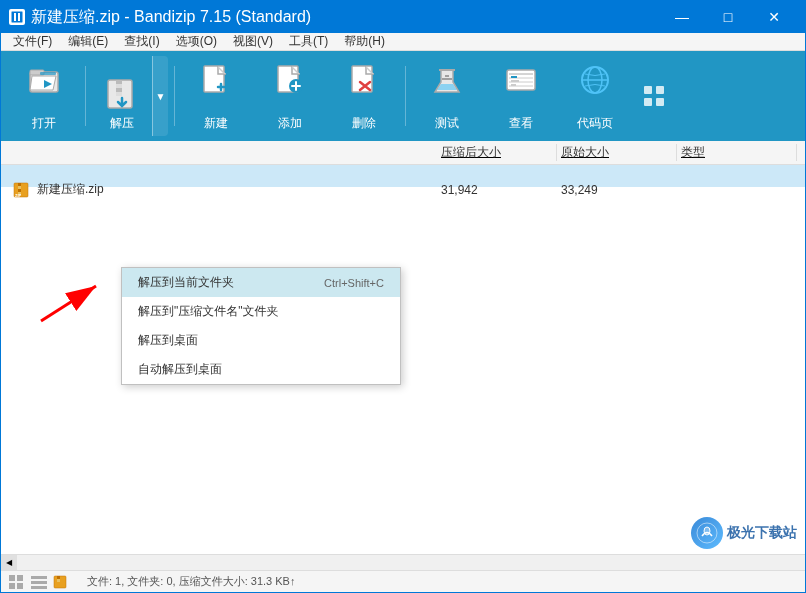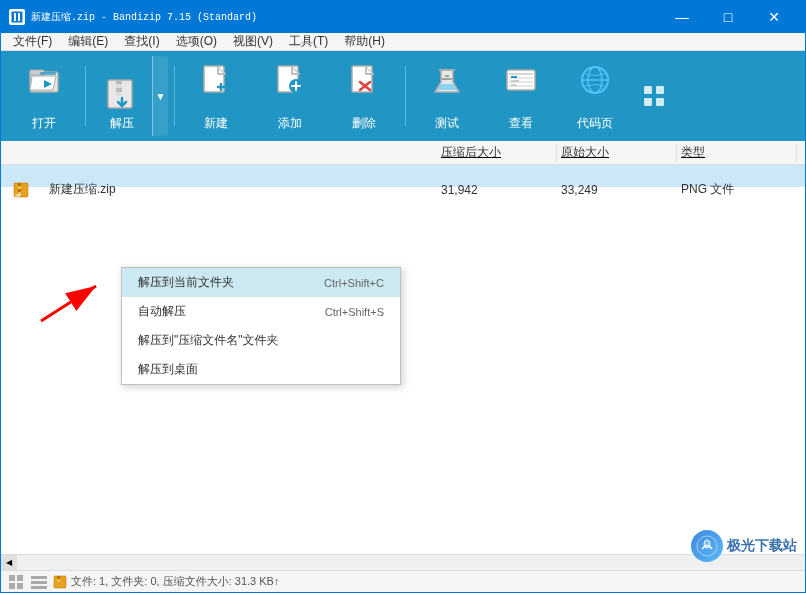--- a/index.html
+++ b/index.html
@@ -42,22 +42,21 @@
       display: flex;
       align-items: center;
       justify-content: center;
       font-size: 10px;
       color: #0078d7;
       font-weight: bold;
     }
 
     .title-bar-title {
       flex: 1;
-      font-size: 10px;
-      font-family: Liberation Mono, monospace;
+      font-size: 16px;
     }
 
     .title-bar-controls {
       display: flex;
       gap: 0;
     }
 
     .title-btn {
       width: 46px;
       height: 32px;
@@ -257,21 +256,21 @@
     }
 
     .file-row.selected { background: #cce8f8; }
 
     .file-cell {
       font-size: 12px;
       color: #333;
       padding: 0 4px;
       display: flex;
       align-items: center;
-      gap: 20px;
+      gap: 8px;
       margin-top: 16px;
     }
 
     .file-icon {
       width: 16px;
       height: 16px;
       display: inline-flex;
       align-items: center;
       justify-content: center;
     }
@@ -315,21 +314,21 @@
     .red-arrow {
       position: absolute;
       top: 130px;
       left: 30px;
       z-index: 200;
     }
 
     
     .watermark {
       position: absolute;
-      bottom: 8px;
+      bottom: 21px;
       right: 8px;
       display: flex;
       align-items: center;
       gap: 4px;
       opacity: 0.85;
     }
   </style>
 </head>
 <body>
 
@@ -514,44 +513,43 @@
                 <rect x="5" y="4" width="3" height="3" fill="#e8c060"></rect>
                 <rect x="5" y="7" width="3" height="3" fill="#c07000"></rect>
                 <rect x="5" y="10" width="3" height="3" fill="#e8c060"></rect>
                 <text x="2" y="15" font-size="4" fill="white" font-weight="bold">ZIP</text>
               </svg>
             </span>
             <span>新建压缩.zip</span>
           </div>
           <div class="file-cell">31,942</div>
           <div class="file-cell">33,249</div>
-          <div class="file-cell">PNG 文件</div>
         </div>
       </div>
 
       <div class="scroll-area">
         <div class="scroll-left-btn">◀</div>
       </div>
     </div>
 
     <div class="dropdown-menu">
       <div class="dropdown-menu-item highlighted">
         <span>解压到当前文件夹</span>
         <span class="shortcut">Ctrl+Shift+C</span>
       </div>
       <div class="dropdown-menu-item">
-        <span>自动解压</span>
-        <span class="shortcut">Ctrl+Shift+S</span>
-      </div>
-      <div class="dropdown-menu-item">
         <span>解压到"压缩文件名"文件夹</span>
         <span class="shortcut"></span>
       </div>
       <div class="dropdown-menu-item">
         <span>解压到桌面</span>
+        <span class="shortcut"></span>
+      </div>
+      <div class="dropdown-menu-item">
+        <span>自动解压到桌面</span>
         <span class="shortcut"></span>
       </div>
     </div>
 
     <div class="red-arrow">
       <svg width="80" height="60" viewBox="0 0 80 60">
 
         <defs>
           <marker id="arrowhead" markerWidth="10" markerHeight="7" refX="10" refY="3.5" orient="auto">
             <polygon points="0 0, 10 3.5, 0 7" fill="red"></polygon>
@@ -589,16 +587,16 @@
         <rect x="0" y="1" width="16" height="3" fill="#aaa"></rect>
         <rect x="0" y="6" width="16" height="3" fill="#aaa"></rect>
         <rect x="0" y="11" width="16" height="3" fill="#aaa"></rect>
       </svg>
       <svg width="14" height="14" viewBox="0 0 14 14">
         <rect x="1" y="1" width="12" height="12" rx="1" fill="#e8a020" stroke="#c07000" stroke-width="0.5"></rect>
         <rect x="4" y="1" width="3" height="3" fill="#c07000"></rect>
         <rect x="4" y="4" width="3" height="3" fill="#e8c060"></rect>
       </svg>
     </div>
-    <span style="margin-left:4px;">文件: 1, 文件夹: 0, 压缩文件大小: 31.3 KB↑</span>
+    <span style="margin-left:20px;">文件: 1, 文件夹: 0, 压缩文件大小: 31.3 KB↑</span>
   </div>
 
 </div>
 
 </body></html>

